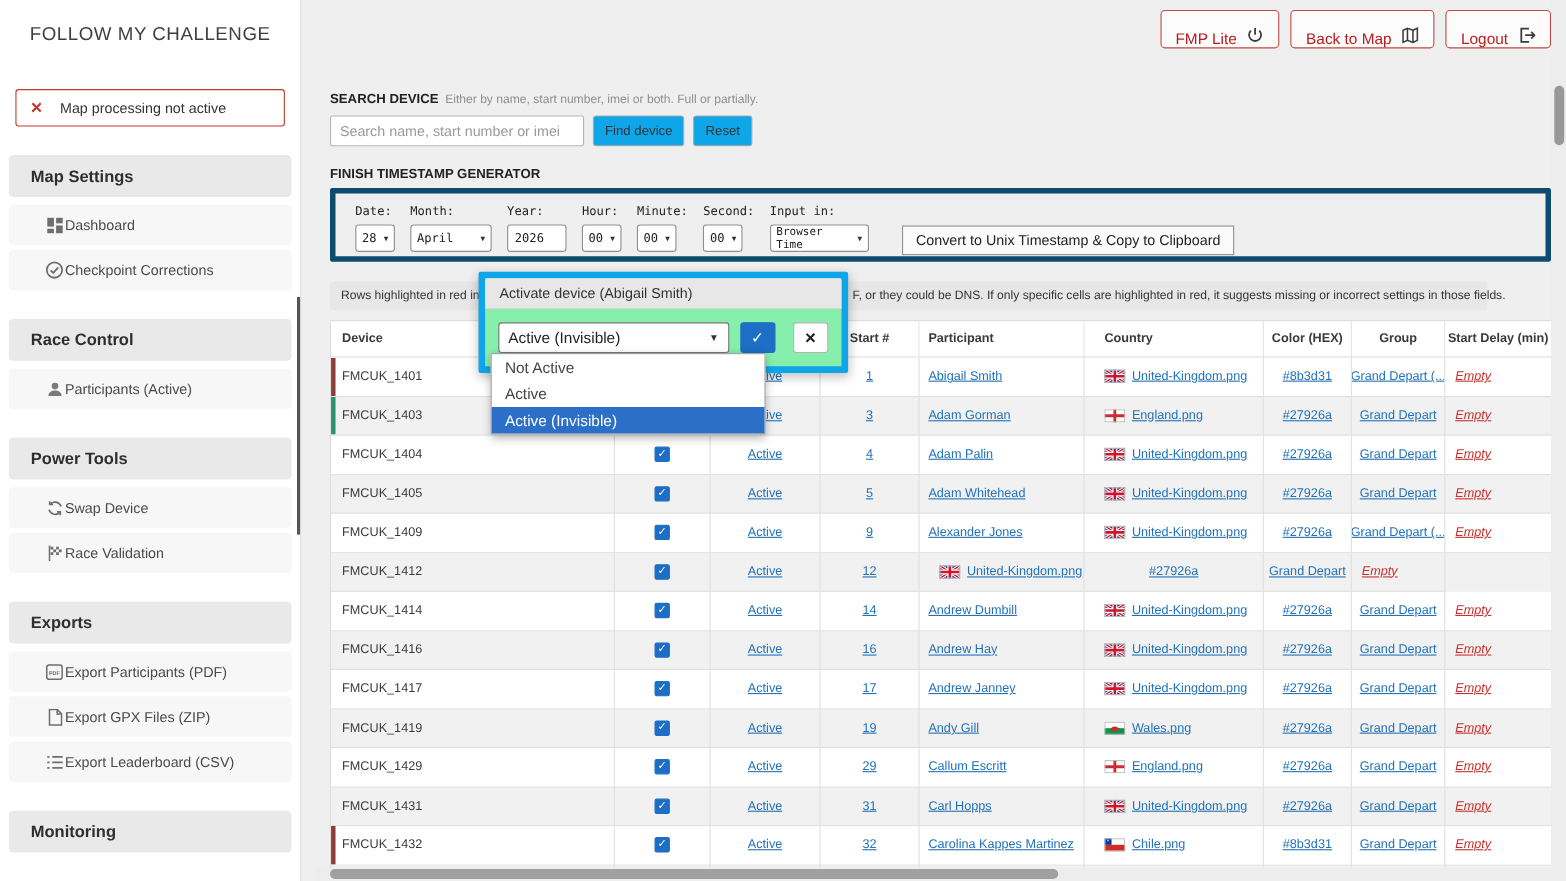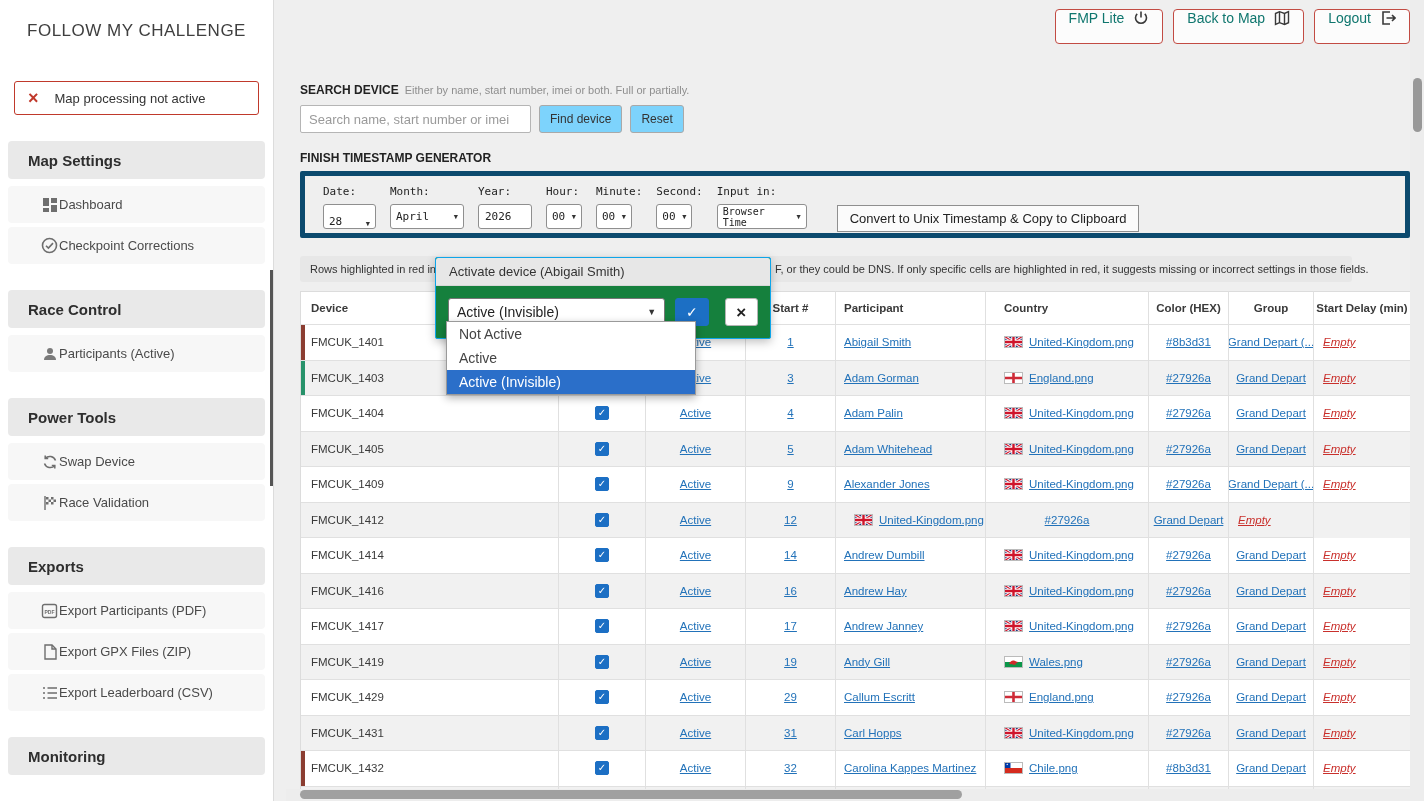--- a/index.html
+++ b/index.html
@@ -14,28 +14,28 @@
   .alert{margin:40px 14px 0;height:34px;border:1px solid #c0392b;border-radius:3px;background:#fff;display:flex;align-items:center;gap:16px;padding:0 13px;font-size:13px;color:#333;}
   .alert-x{color:#c0392b;font-size:18px;font-weight:bold;line-height:1;}
   .side-section{margin:26px 8px 7px;height:38px;background:#e9e9e9;border-radius:4px;display:flex;align-items:center;padding-left:20px;font-size:15px;font-weight:bold;color:#2e2e2e;}
   .side-item{margin:4px 8px;height:37px;background:#f7f7f7;border-radius:4px;display:flex;align-items:center;padding-left:32px;font-size:13px;color:#4a4a4a;cursor:pointer;}
   .side-icon{width:19px;display:flex;justify-content:center;align-items:center;}
   #side-thumb{position:absolute;right:0;top:270px;width:3px;height:216px;background:#555;}
 
   
   #main{position:absolute;left:286px;top:0;width:1138px;height:801px;}
   #topbar{position:absolute;top:9px;right:14px;display:flex;gap:10px;z-index:5;}
-  .tb-btn{height:35px;background:#fcfcfc;border:1px solid #c24b43;border-radius:4px;display:flex;align-items:flex-start;gap:9px;padding:0 13px;font-size:14px;color:#0f766e;}
+  .tb-btn{height:35px;background:#fcfcfc;border:1px solid #c24b43;border-radius:4px;display:flex;align-items:flex-end;gap:9px;padding:0 13px;font-size:14px;color:#b91c1c;}
 
   .search-title{position:absolute;left:14px;top:83px;font-size:12px;font-weight:bold;color:#222;}
   .search-hint{font-weight:normal;color:#8e8e8e;font-size:11px;margin-left:6px;}
   .search-row{position:absolute;left:14px;top:105px;display:flex;gap:8px;align-items:center;}
   .search-input{width:231px;height:28px;border:1px solid #b5b5b5;border-radius:2px;background:#fff;padding:0 8px;font-size:13px;color:#333;font-family:inherit;}
   .search-input::placeholder{color:#9a9a9a;}
-  .btn{height:28px;background:#7dd3fc;border:1px solid #a9a9a9;border-radius:3px;font-size:12px;color:#333;padding:0 10px;}
+  .btn{height:28px;background:#0ea5e9;border:1px solid #a9a9a9;border-radius:3px;font-size:12px;color:#333;padding:0 10px;}
 
   .ts-title{position:absolute;left:14px;top:151px;font-size:12px;font-weight:bold;color:#222;}
   .ts-box{position:absolute;left:14px;top:171px;width:1110px;height:67px;border:5px solid #0c4a6e;border-radius:2px;display:flex;align-items:flex-start;padding:9px 0 0 18px;}
   .ts-field{margin-right:14px;}
   .ts-label{font-family:"DejaVu Sans Mono","Liberation Mono",monospace;font-size:11px;color:#222;}
   .ts-control{margin-top:6px;height:25px;background:#fff;border:1px solid #8f8f8f;border-radius:3px;display:flex;align-items:center;justify-content:space-between;padding:0 5px;font-family:"DejaVu Sans Mono","Liberation Mono",monospace;font-size:11px;color:#222;cursor:pointer;}
   .ts-arrow{font-size:7px;color:#333;margin-left:4px;}
   .ts-input{margin-top:6px;height:25px;width:54px;background:#fff;border:1px solid #8f8f8f;border-radius:3px;padding:0 6px;font-family:"DejaVu Sans Mono","Liberation Mono",monospace;font-size:11px;color:#222;}
   .ts-convert{margin:20px 0 0 16px;height:27px;background:#fbfbfb;border:1px solid #8f8f8f;border-radius:0;font-size:13px;color:#222;padding:0 12px;}
 
@@ -55,21 +55,21 @@
   .c4{padding-left:8px;}
   .c5{padding-left:18px;}
   .c8{padding-left:9px;}
   .thead .c8{justify-content:center;padding-left:0;}
   a.lnk{color:#2272b9;text-decoration:underline;}
   a.empty{color:#c9302c;font-style:italic;}
   .cb{width:14px;height:14px;background:#1c6fc4;border:1px solid #1c6fc4;border-radius:2px;color:#fff;font-size:10px;display:flex;align-items:center;justify-content:center;cursor:pointer;line-height:1;}
   .flagwrap{margin-right:6px;display:flex;flex:none;}
 
   
-  #modal{position:absolute;left:149px;top:257px;width:336px;background:#15803d;border:1px solid #0ea5e9;border-radius:2px;box-shadow:0 3px 10px rgba(0,0,0,.25);z-index:30;}
+  #modal{position:absolute;left:149px;top:247px;width:336px;background:#86efac;border:6px solid #0ea5e9;border-radius:2px;box-shadow:0 3px 10px rgba(0,0,0,.25);z-index:30;}
   .modal-title{height:28px;background:#e7e7e7;display:flex;align-items:center;padding:0 13px;font-size:13px;color:#333;border-bottom:1px solid #d8d8d8;border-radius:2px 2px 0 0;}
   .modal-body{display:flex;align-items:center;padding:12px;}
   .modal-select{width:227px;height:28px;background:#fff;border:1px solid #767676;border-radius:3px;display:flex;align-items:center;justify-content:space-between;padding:0 8px;font-size:14px;color:#222;cursor:pointer;}
   .sel-arrow{font-size:9px;color:#333;}
   .btn-check{width:35px;height:28px;background:#1c6fc4;border:1px solid #1c6fc4;border-radius:3px;color:#fff;font-size:14px;margin-left:10px;line-height:1;}
   .btn-x{width:35px;height:28px;background:#fff;border:1px solid #b4b4b4;border-radius:3px;color:#222;font-size:17px;font-weight:bold;margin-left:16px;line-height:1;}
   #dropdown{position:absolute;left:160px;top:321px;width:250px;background:#fff;border:1px solid #9a9a9a;box-shadow:0 3px 8px rgba(0,0,0,.3);z-index:31;}
   .dd-opt{height:24px;display:flex;align-items:center;padding-left:12px;font-size:14px;color:#444;cursor:pointer;}
   .dd-opt.sel{background:#2b6fc9;color:#fff;}
 
@@ -216,21 +216,21 @@
     <input class="search-input" placeholder="Search name, start number or imei" style="">
     <button class="btn">Find device</button>
     <button class="btn">Reset</button>
   </div>
 
   <div class="ts-title">FINISH TIMESTAMP GENERATOR</div>
   <div class="ts-box">
     <div id="ts-fields" style="display:flex;">
         <div class="ts-field">
           <div class="ts-label">Date:</div>
-          <div class="ts-control" style="width: 53px; align-items: flex-end;">
+          <div class="ts-control" style="width: 36px;">
             <span>28</span>
             <span class="ts-arrow">▼</span>
           </div>
         </div>
         <div class="ts-field">
           <div class="ts-label">Month:</div>
           <div class="ts-control" style="width: 74px;">
             <span>April</span>
             <span class="ts-arrow">▼</span>
           </div>

